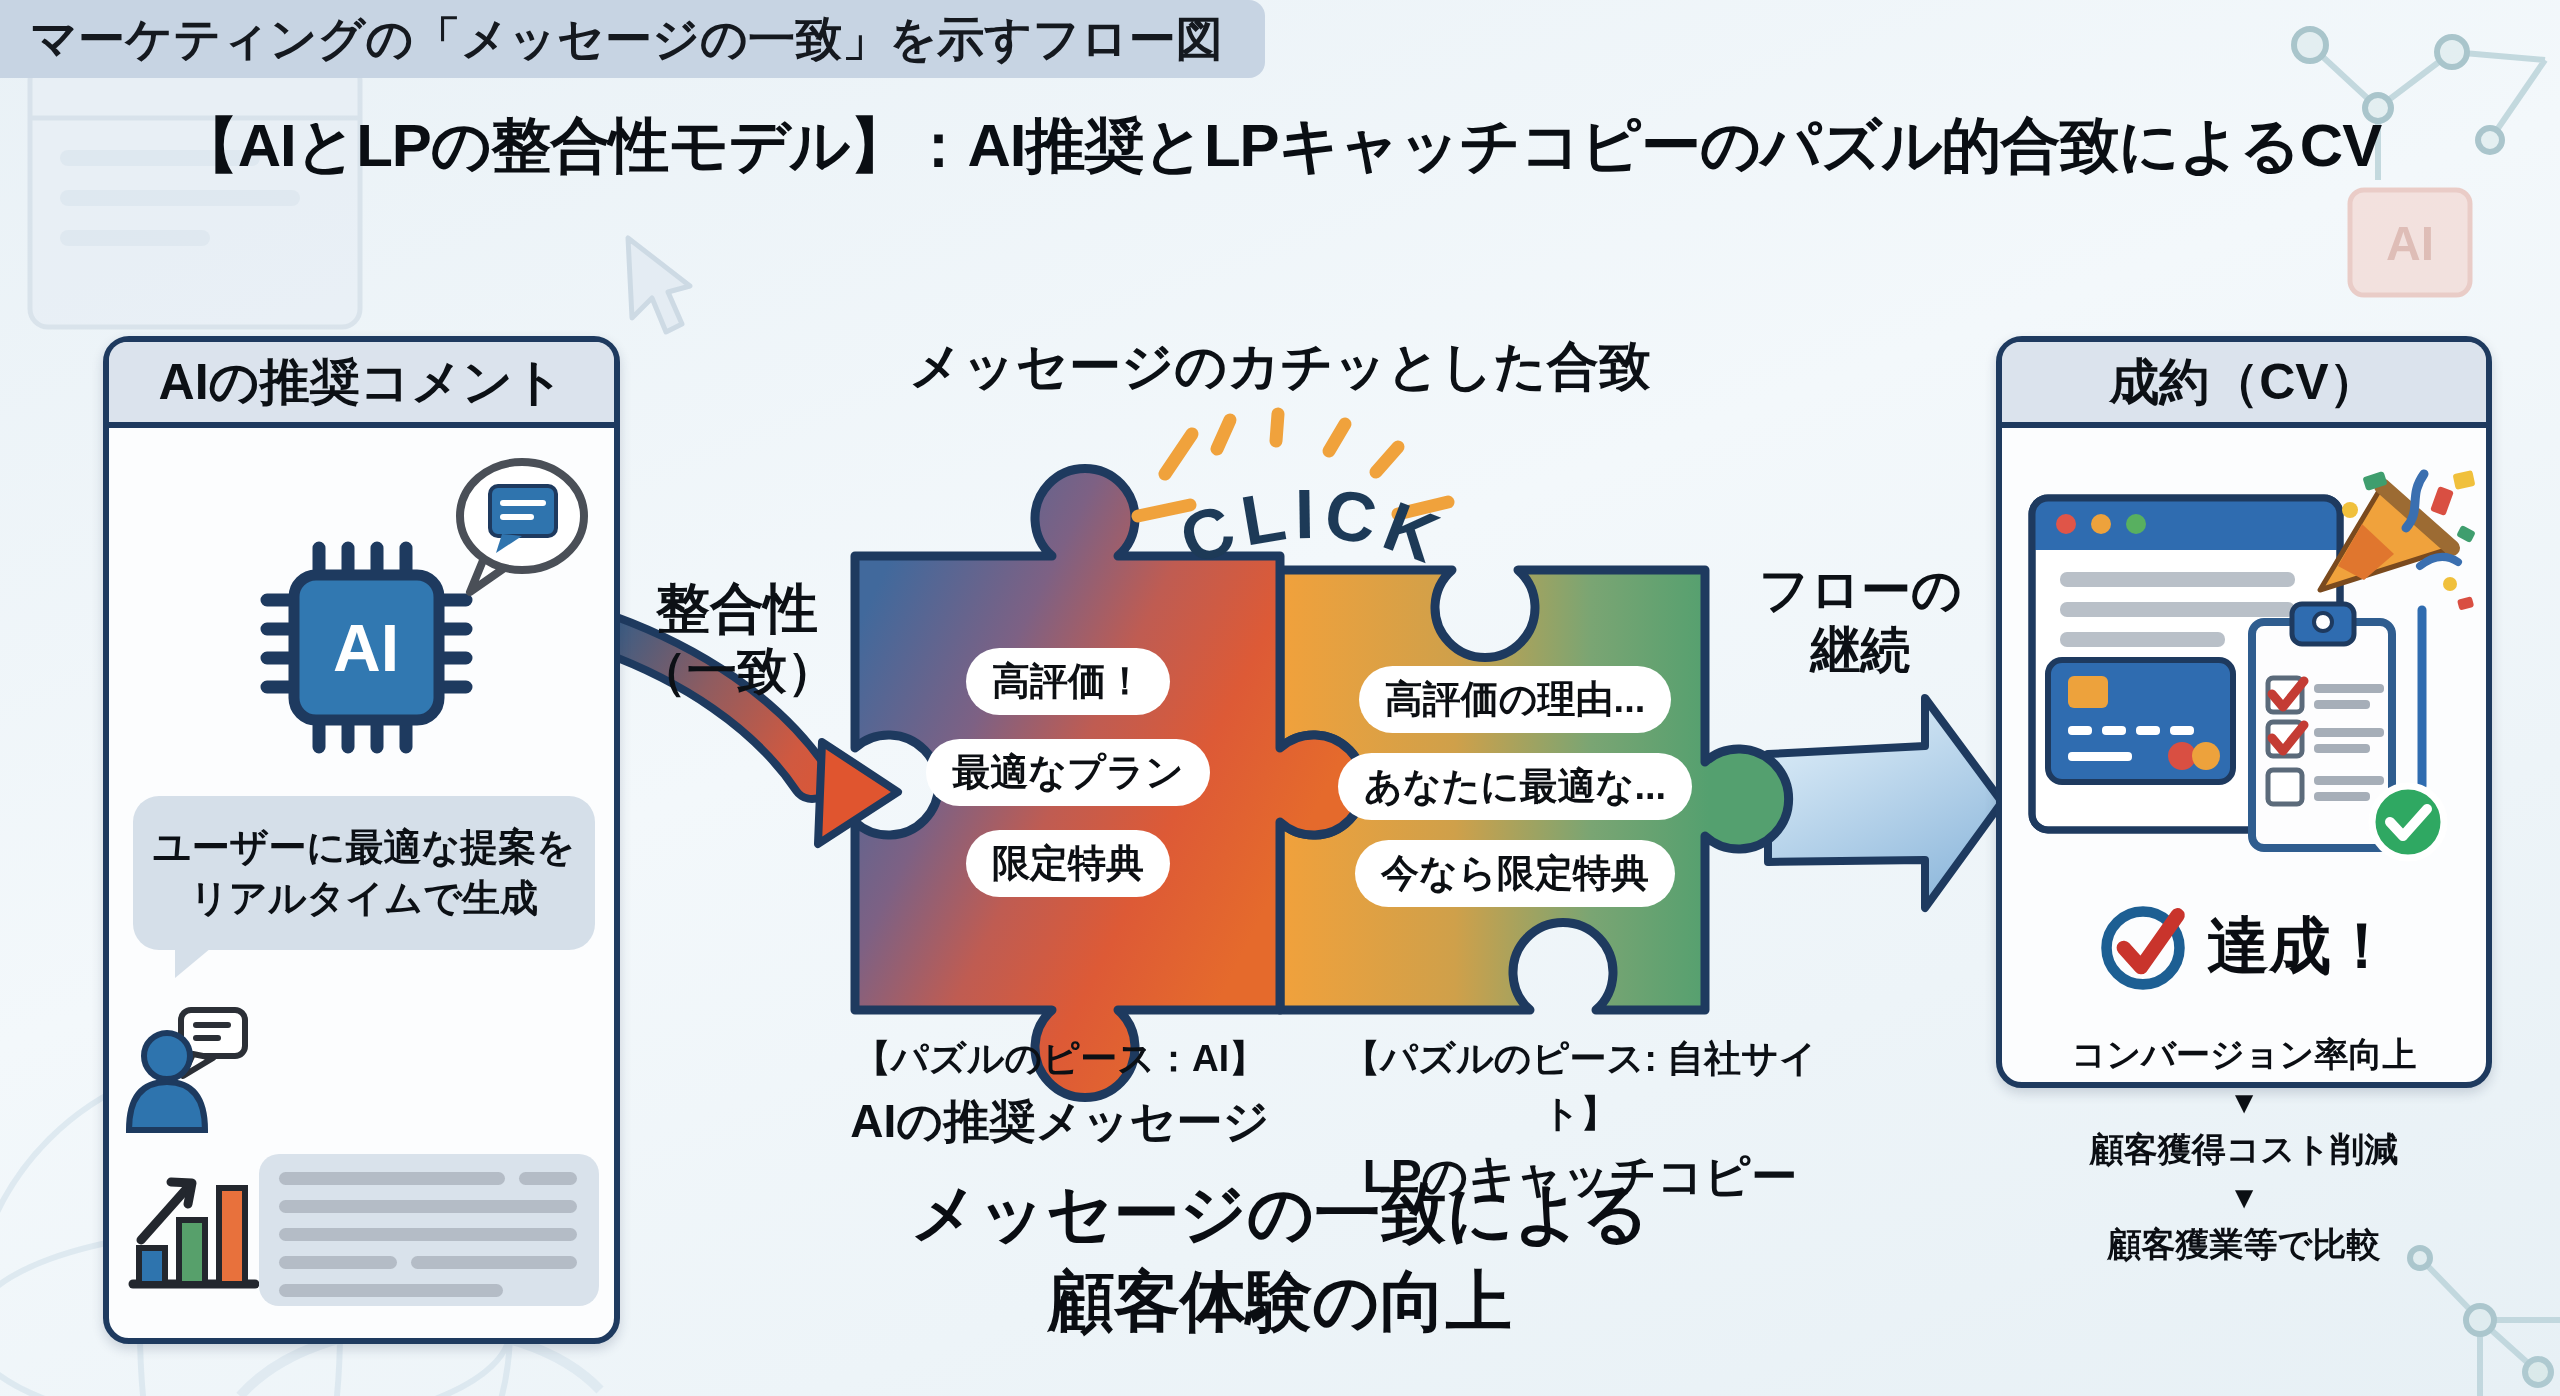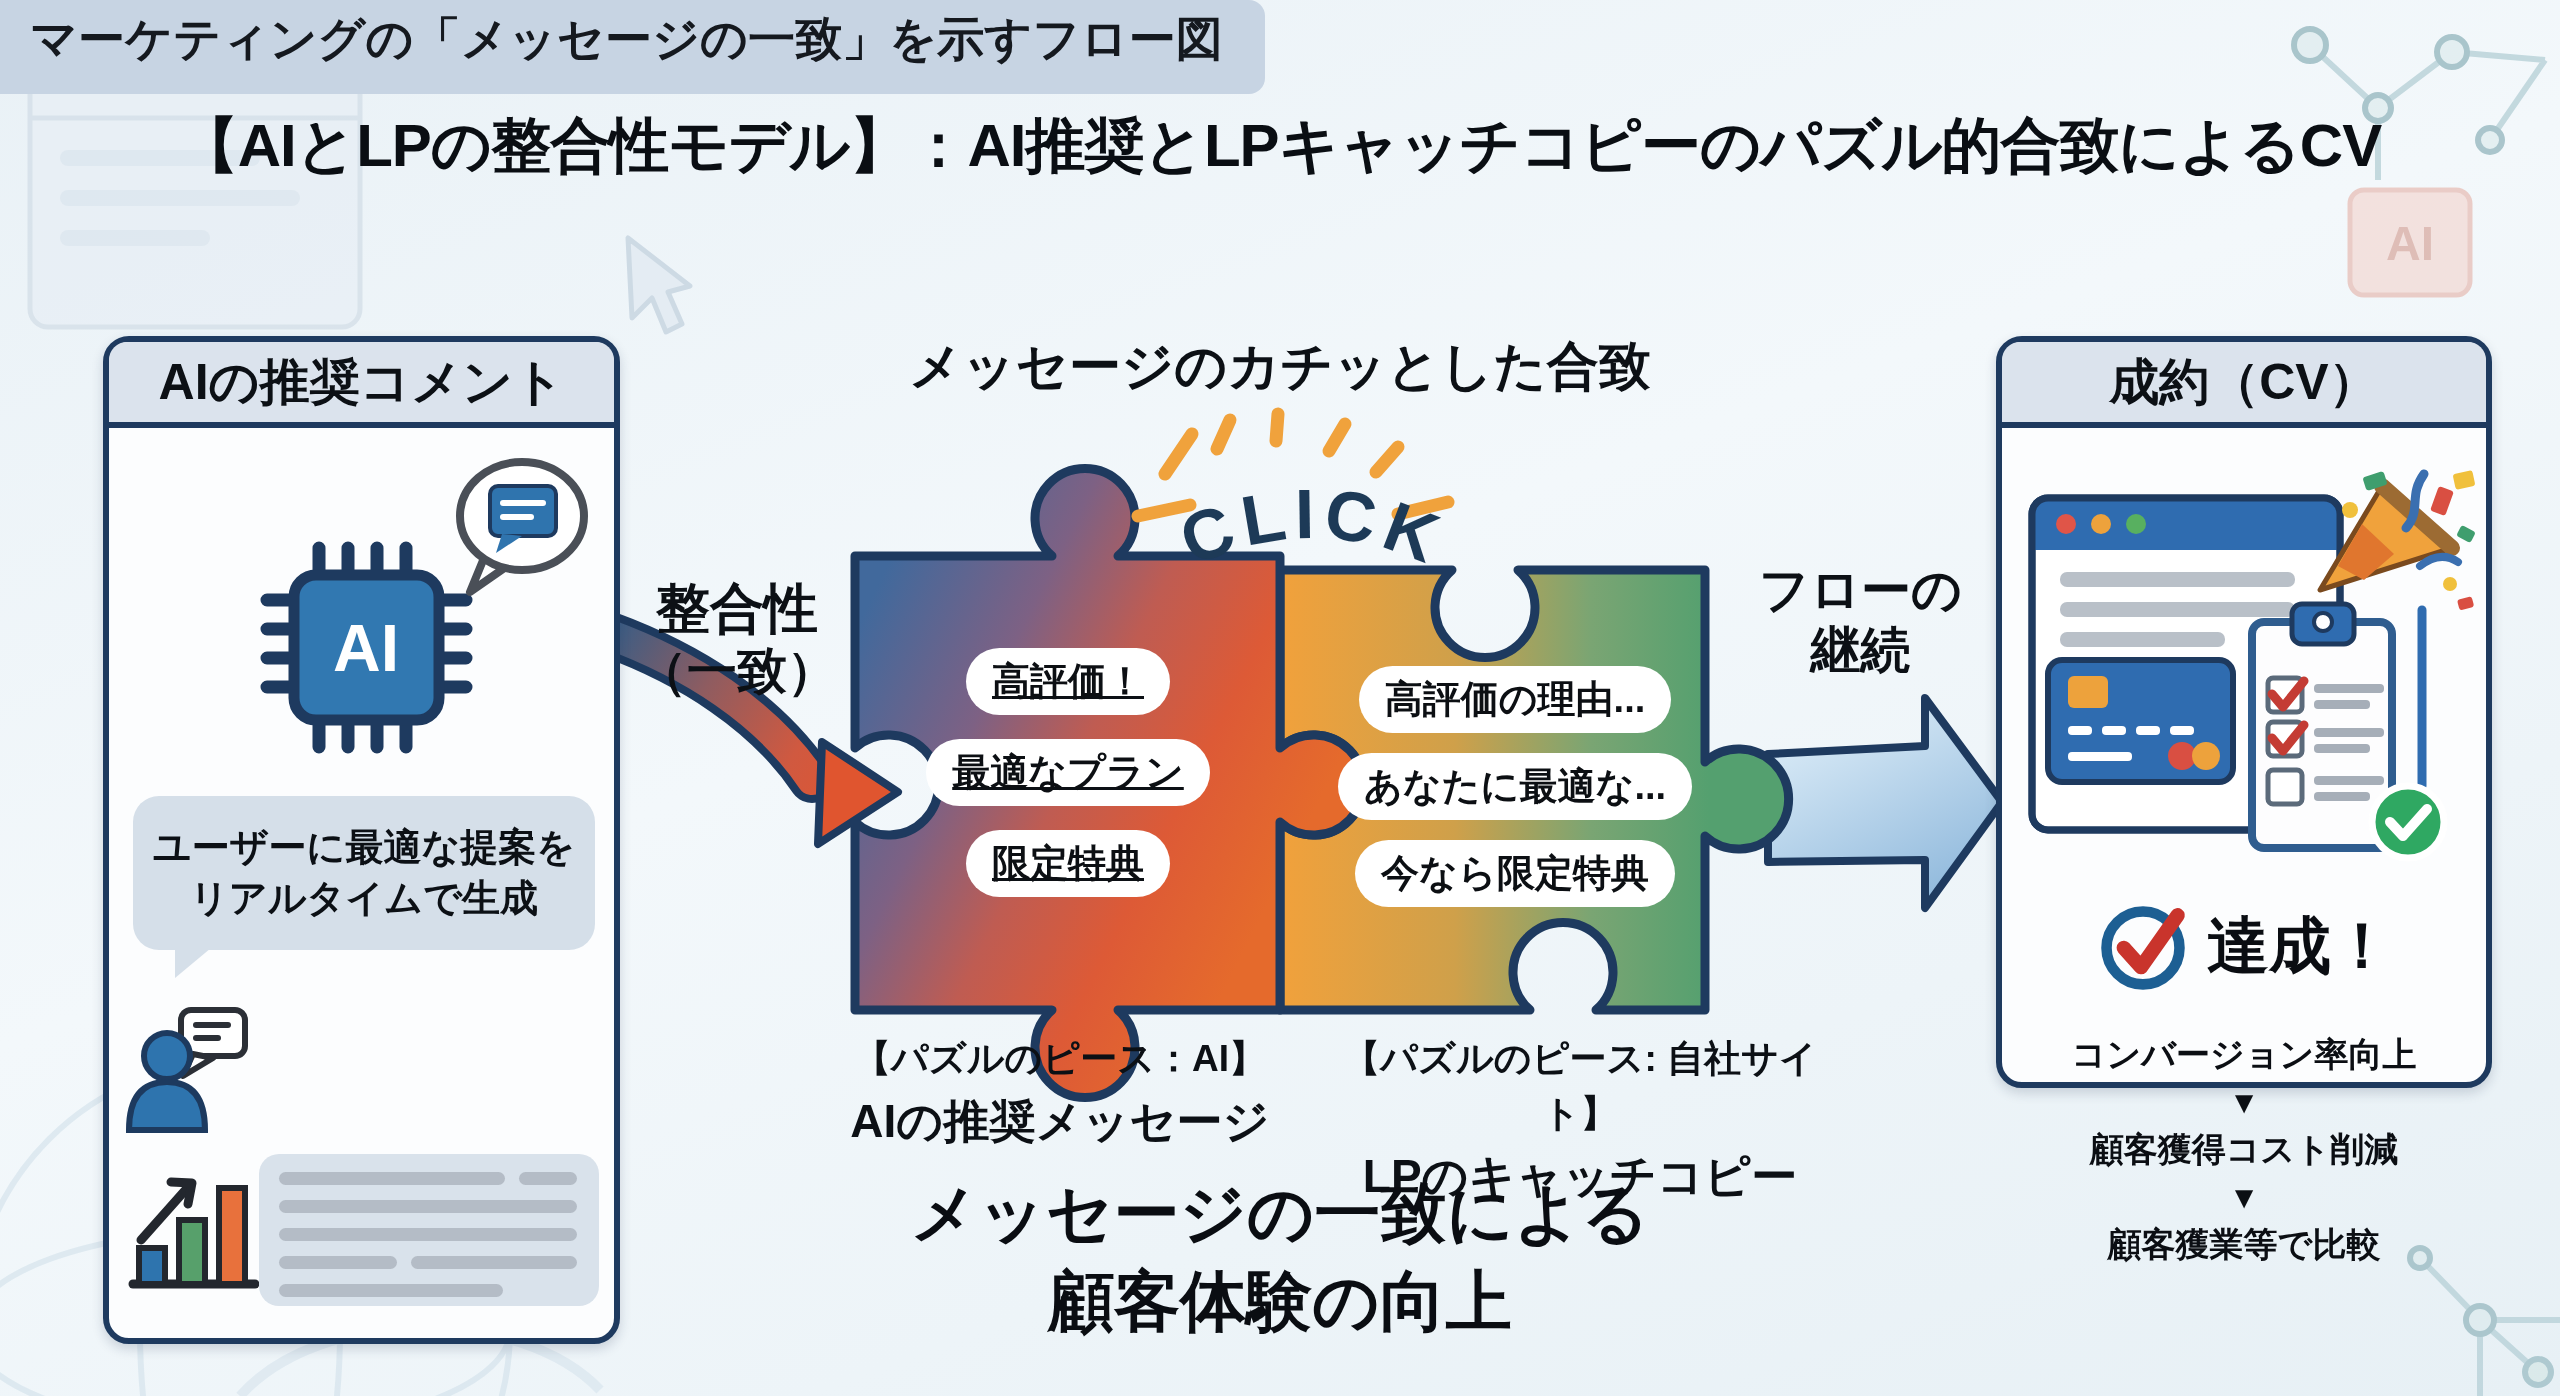--- a/index.html
+++ b/index.html
@@ -5,35 +5,35 @@
   html,body{margin:0;padding:0;background:#dfe9ef;}
   .canvas{
     position:relative;width:2560px;height:1396px;overflow:hidden;
     background:linear-gradient(160deg,#e9f1f6 0%,#f3f8fb 45%,#e7f0f5 100%);
     font-family:"Liberation Sans","DejaVu Sans",sans-serif;color:#0c1015;
   }
   .abs{position:absolute;}
   
   .badge{
     left:0;top:4;height:78px;display:inline-flex;align-items:center;
-    padding:0 42px 16px 30px;background:#c7d4e3;border-radius:0 16px 16px 0;
+    padding:0 42px 0 30px;background:#c7d4e3;border-radius:0 16px 16px 0;
     font-size:47px;font-weight:700;color:#15191f;letter-spacing:0px;z-index:3;
   }
   .main-title{
     left:0;right:0;top:106px;text-align:center;font-size:60px;font-weight:700;
     color:#0a0e13;letter-spacing:-1px;z-index:3;
   }
   .match-title{left:0;right:0;top:332px;text-align:center;font-size:52px;font-weight:700;z-index:3;}
   .arrow-label{text-align:center;font-weight:700;z-index:3;line-height:1.2;}
   .al-left{left:612px;top:576px;width:250px;font-size:54px;}
   .al-left .l2{font-size:50px;}
   .al-right{left:1738px;top:560px;width:245px;font-size:50px;}
   
   .pill-col{display:flex;flex-direction:column;align-items:center;z-index:3;}
-  .pc-left{left:858px;top:648px;width:420px;gap:24px;text-decoration:underline;}
+  .pc-left{left:858px;top:648px;width:420px;gap:24px;}
   .pc-right{left:1300px;top:666px;width:430px;gap:20px;}
   .pill{
     background:#ffffff;border-radius:36px;padding:8px 26px;font-size:38px;
     font-weight:700;color:#0c0f13;white-space:nowrap;
   }
   .caption{position:absolute;text-align:center;font-weight:700;z-index:3;line-height:1.48;}
   .cap-left{left:800px;top:1032px;width:520px;}
   .cap-right{left:1310px;top:1032px;width:540px;}
   .caption .c1{font-size:37px;}
   .caption .c2{font-size:46px;}

